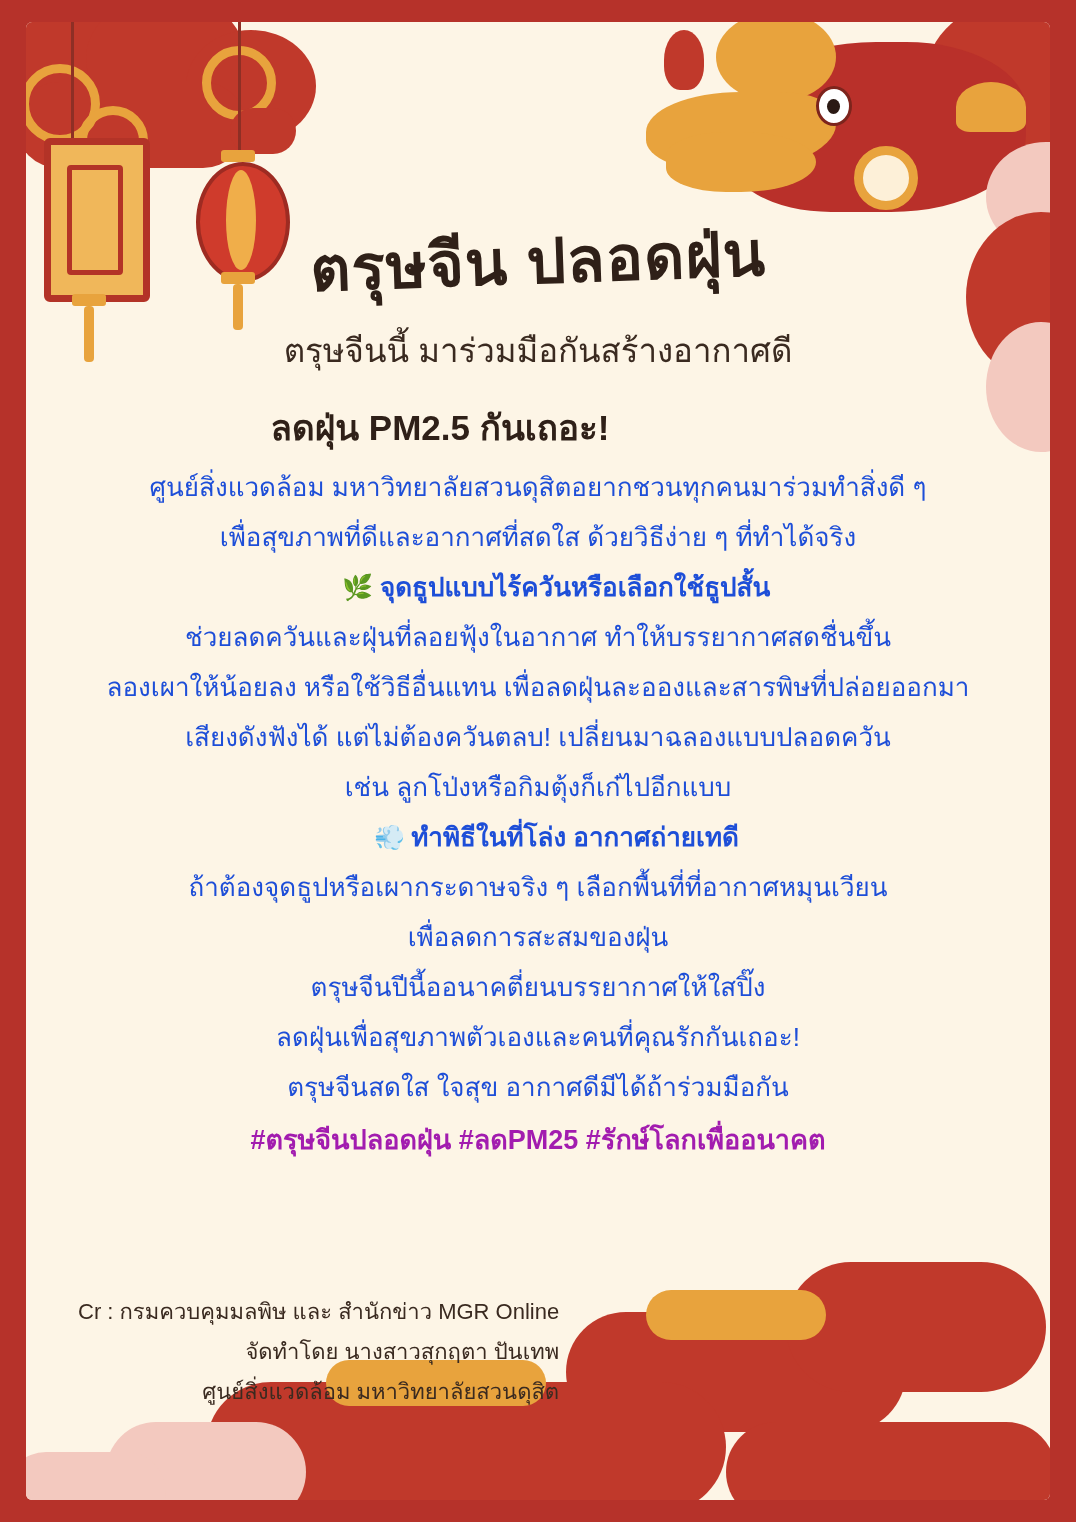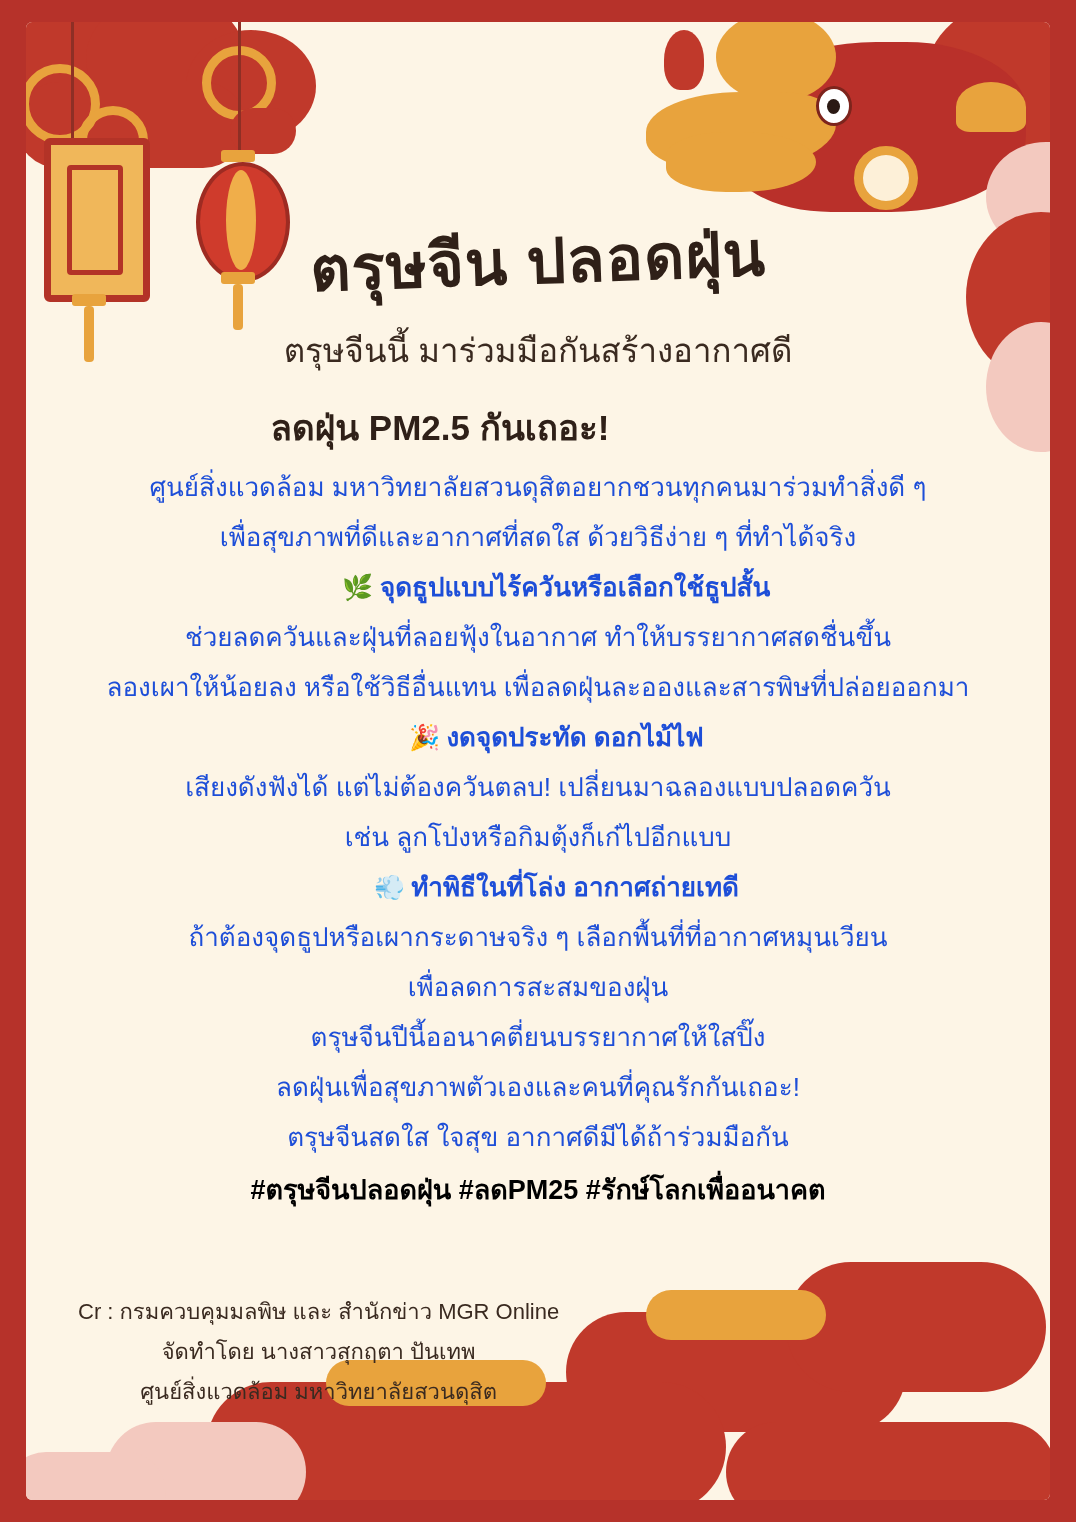--- a/index.html
+++ b/index.html
@@ -205,27 +205,27 @@
     padding-left: 37px;
   }
   .line .emoji {
     font-size: 25px;
     margin-right: 6px;
   }
   .hashtags {
     font-size: 27px;
     font-weight: bold;
     line-height: 56px;
-    color: #000000;
+    color: #a21caf;
   }
   .credits {
     position: absolute;
     left: 52px;
     top: 1270px;
-    text-align: center;
+    text-align: right;
   }
   .credit-line {
     font-size: 22px;
     line-height: 40px;
     color: #3a2a20;
     white-space: nowrap;
   }
 </style>
 </head>
 <body>
@@ -295,23 +295,20 @@
         <div class="line">ศูนย์สิ่งแวดล้อม มหาวิทยาลัยสวนดุสิตอยากชวนทุกคนมาร่วมทำสิ่งดี ๆ</div>
         <div class="line">เพื่อสุขภาพที่ดีและอากาศที่สดใส ด้วยวิธีง่าย ๆ ที่ทำได้จริง</div>
 
         <div class="line bold">
           <span class="emoji">🌿</span><span>จุดธูปแบบไร้ควันหรือเลือกใช้ธูปสั้น</span>
         </div>
         <div class="line">ช่วยลดควันและฝุ่นที่ลอยฟุ้งในอากาศ ทำให้บรรยากาศสดชื่นขึ้น</div>
 
         <div class="line">ลองเผาให้น้อยลง หรือใช้วิธีอื่นแทน เพื่อลดฝุ่นละอองและสารพิษที่ปล่อยออกมา</div>
 
-        <div class="line bold">
-          <span class="emoji">🎉</span><span>งดจุดประทัด ดอกไม้ไฟ</span>
-        </div>
         <div class="line">เสียงดังฟังได้ แต่ไม่ต้องควันตลบ! เปลี่ยนมาฉลองแบบปลอดควัน</div>
         <div class="line">เช่น ลูกโป่งหรือกิมตุ้งก็เก๋ไปอีกแบบ</div>
 
         <div class="line bold">
           <span class="emoji">💨</span><span>ทำพิธีในที่โล่ง อากาศถ่ายเทดี</span>
         </div>
         <div class="line">ถ้าต้องจุดธูปหรือเผากระดาษจริง ๆ เลือกพื้นที่ที่อากาศหมุนเวียน</div>
         <div class="line">เพื่อลดการสะสมของฝุ่น</div>
 
         <div class="line">ตรุษจีนปีนี้ออนาคตี่ยนบรรยากาศให้ใสปิ๊ง</div>

